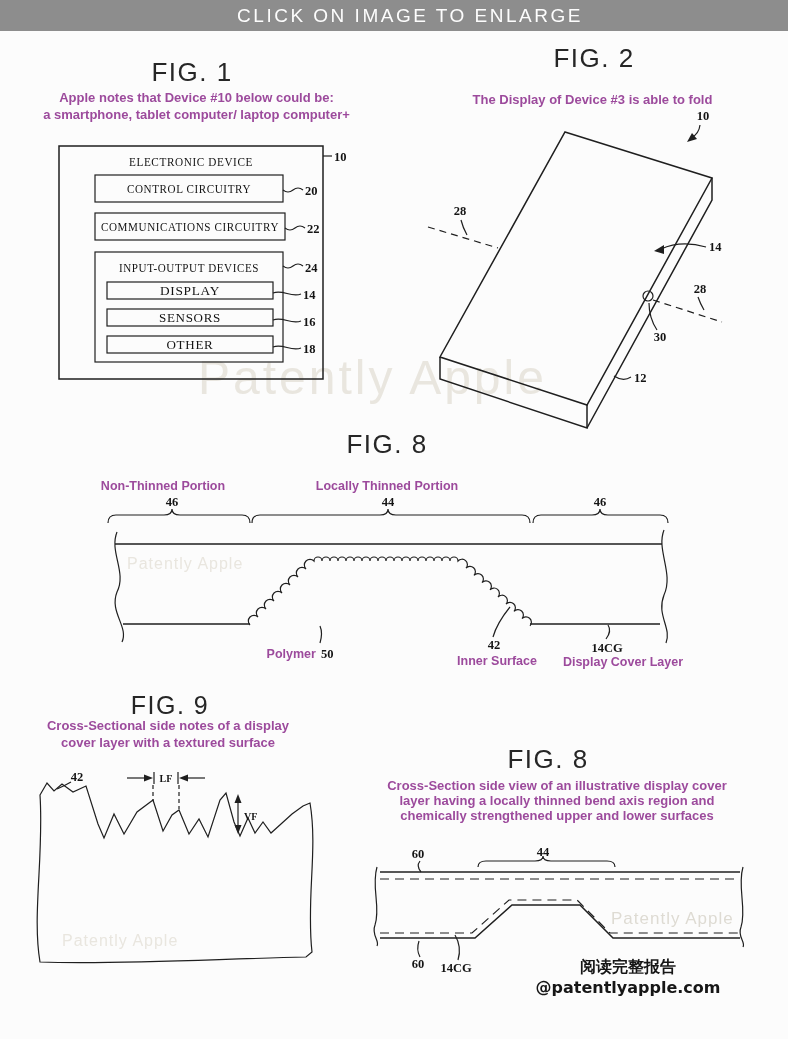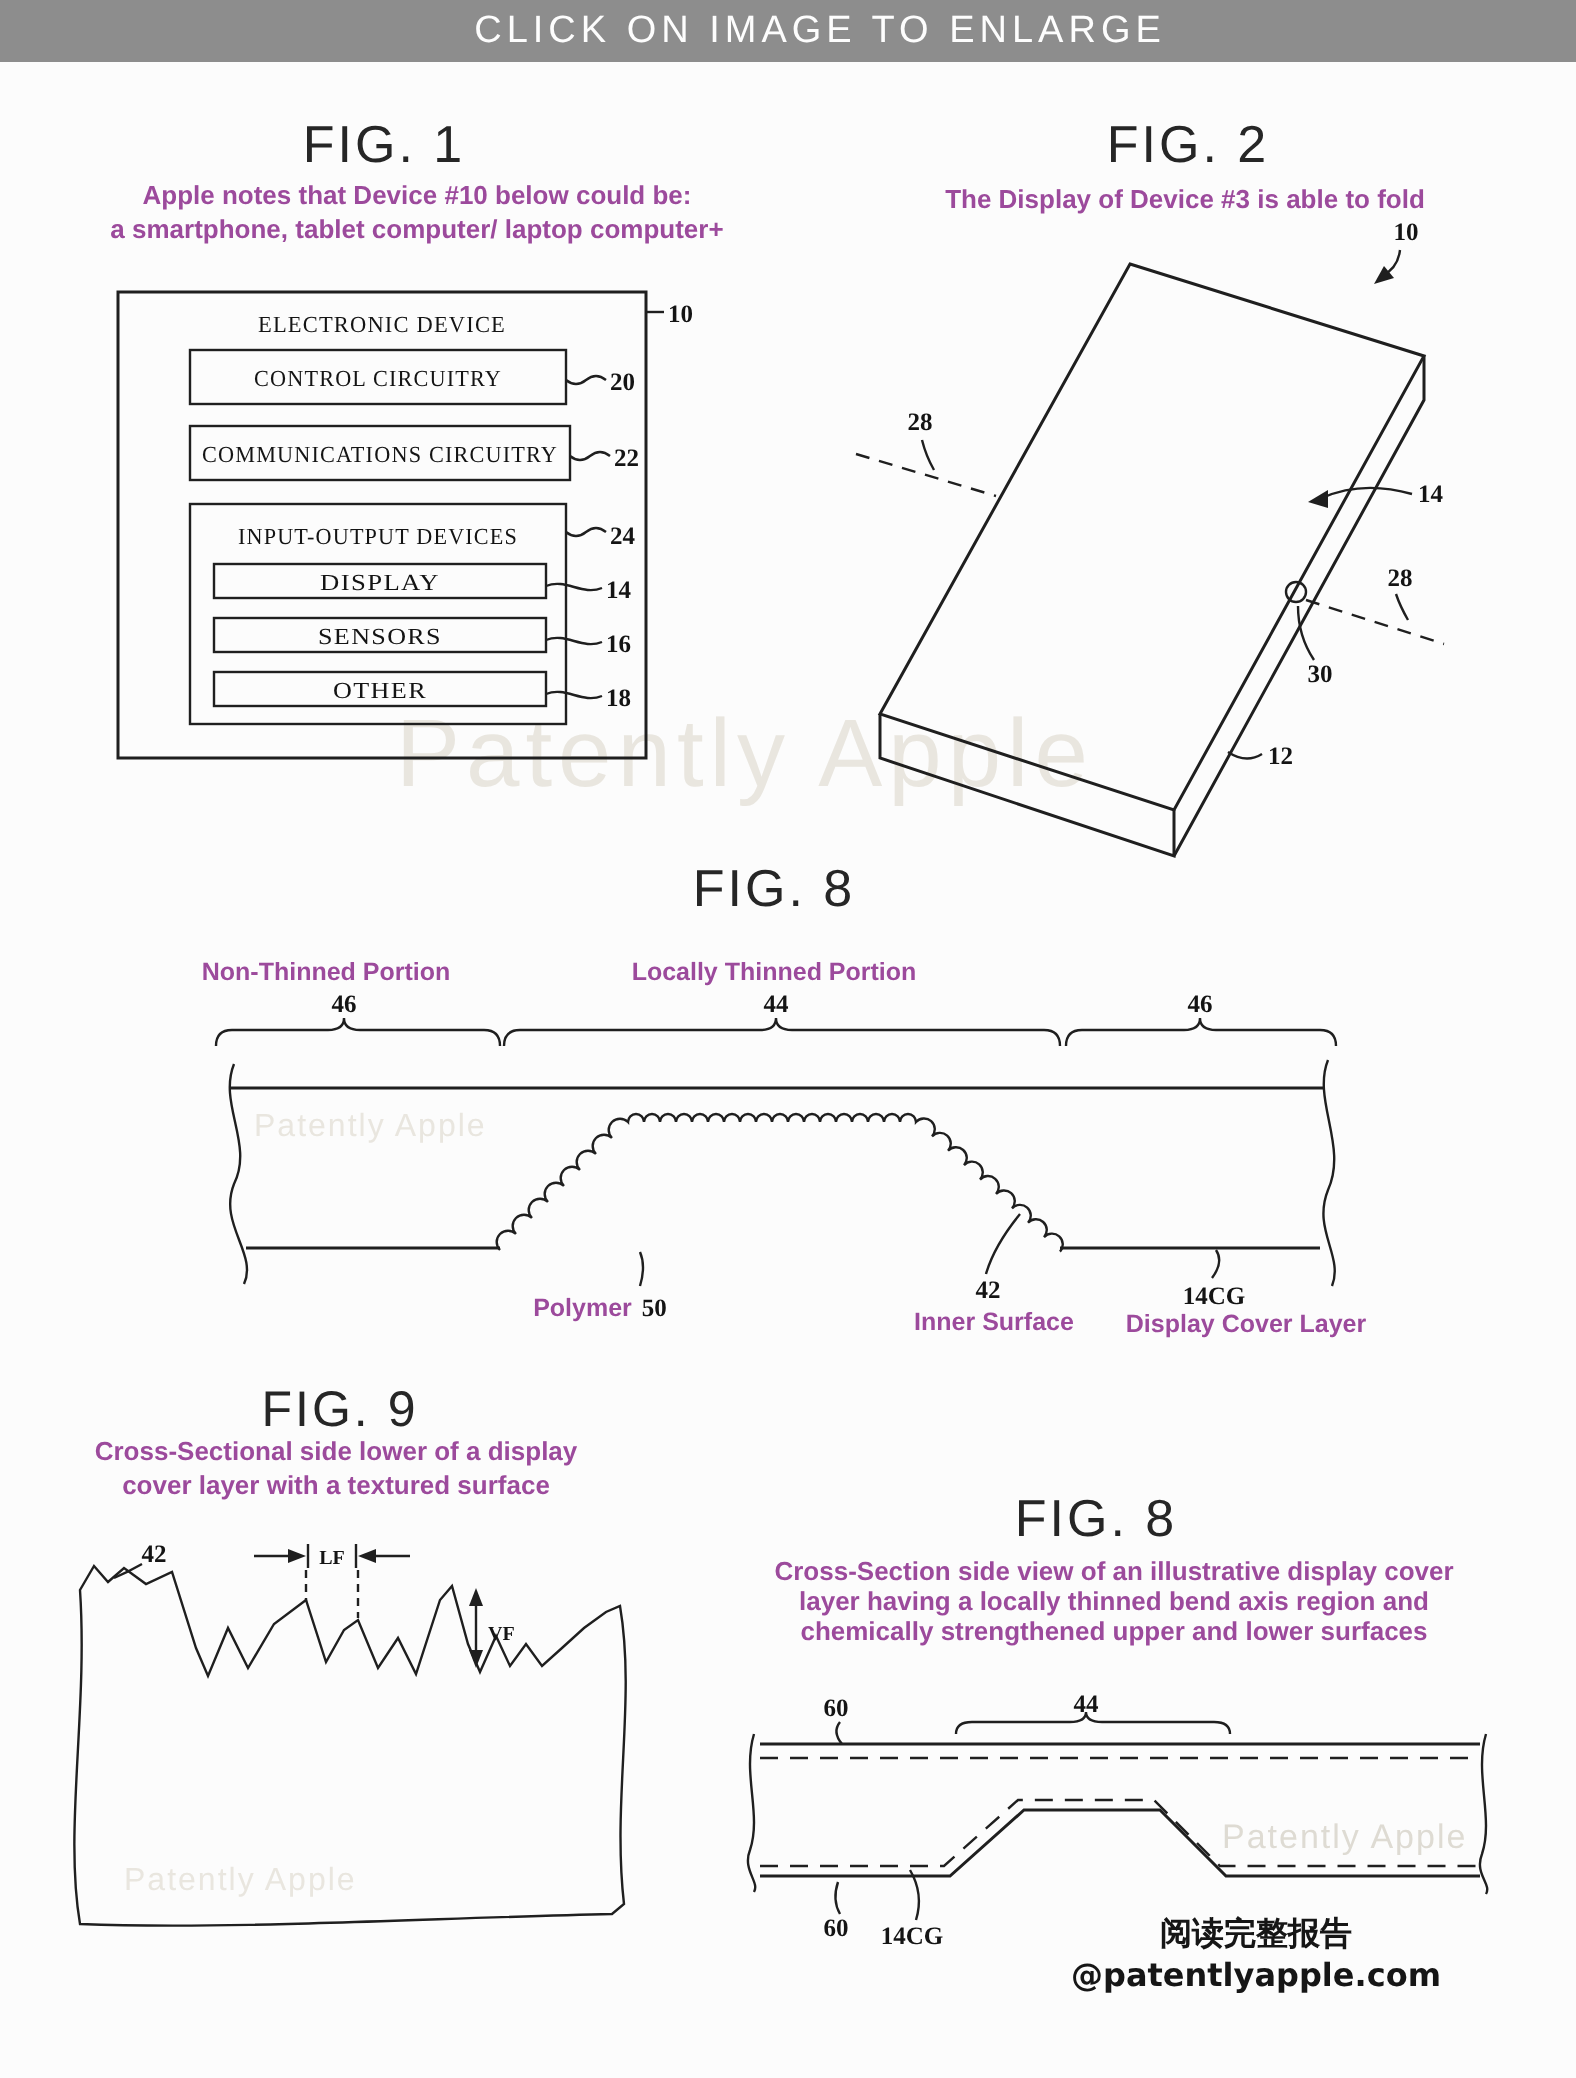--- a/index.html
+++ b/index.html
@@ -34,26 +34,26 @@
 
 <div class="page">
 
   <div class="banner">
     <span>CLICK ON IMAGE TO ENLARGE</span>
   </div>
 
   <div class="watermark wm-big" style="left:198px;top:350px;">Patently Apple</div>
 
   <div class="figtitle" style="left:92px;top:57px;width:200px;">FIG. 1</div>
-  <div class="figcap" style="left:16px;top:89px;width:385px;">
+  <div class="figcap" style="left:4px;top:89px;width:385px;">
     <div>Apple notes that Device #10 below could be:</div>
     <div>a smartphone, tablet computer/ laptop computer+</div>
   </div>
 
-  <div class="figtitle" style="left:494px;top:57px;width:200px;">FIG. 2</div>
+  <div class="figtitle" style="left:494px;top:43px;width:200px;">FIG. 2</div>
   <div class="figcap" style="left:420px;top:91px;width:345px;">
     <div>The Display of Device #3 is able to fold</div>
   </div>
 
   <svg style="left:55px;top:142px;" width="290" height="245" viewBox="0 0 290 245">
     <rect class="ln" x="4" y="4" width="264" height="233"></rect>
     <text class="st" x="136" y="24" text-anchor="middle" textLength="124" lengthAdjust="spacingAndGlyphs">ELECTRONIC DEVICE</text>
     <path class="ln12" d="M268,14 h9"></path>
     <text class="num" x="279" y="19">10</text>
 
@@ -144,21 +144,21 @@
     <text class="ppl" x="412" y="190" text-anchor="middle">Inner Surface</text>
     <path class="ln12" d="M408,162 Q412,148 425,132"></path>
 
     <text class="num" x="522" y="177" text-anchor="middle">14CG</text>
     <text class="ppl" x="538" y="191" text-anchor="middle">Display Cover Layer</text>
     <path class="ln12" d="M521,164 Q527,156 523,150"></path>
   </svg>
 
   <div class="figtitle" style="left:70px;top:691px;width:200px;font-size:25px;">FIG. 9</div>
   <div class="figcap" style="left:18px;top:717px;width:300px;">
-    <div>Cross-Sectional side lower of a display</div>
+    <div>Cross-Sectional side notes of a display</div>
     <div>cover layer with a textured surface</div>
   </div>
   <div class="watermark wm-sm" style="left:62px;top:932px;">Patently Apple</div>
   <svg style="left:25px;top:765px;" width="312" height="210" viewBox="0 0 312 210">
     <path class="ln12" d="M15,30 L22,18 L29,26 L37,19 L48,27 L61,21 L73,59 L79,73 L89,49 L99,69 L112,47 L128,35 L138,66 L147,50 L154,45 L164,69 L174,54 L183,72 L195,35 L201,28 L209,57 L215,71 L223,53 L230,68 L238,57 L246,68 L256,59 L267,49 L278,41 L285,38 C293,85 281,135 287,187 L281,192 C190,194 90,200 15,197 C7,150 19,90 15,30 Z"></path>
 
     <text class="num" x="52" y="16" text-anchor="middle">42</text>
     <path class="ln12" d="M46,17 Q39,21 32,24"></path>
 
     <path class="ln12" d="M102,13 H125"></path>

